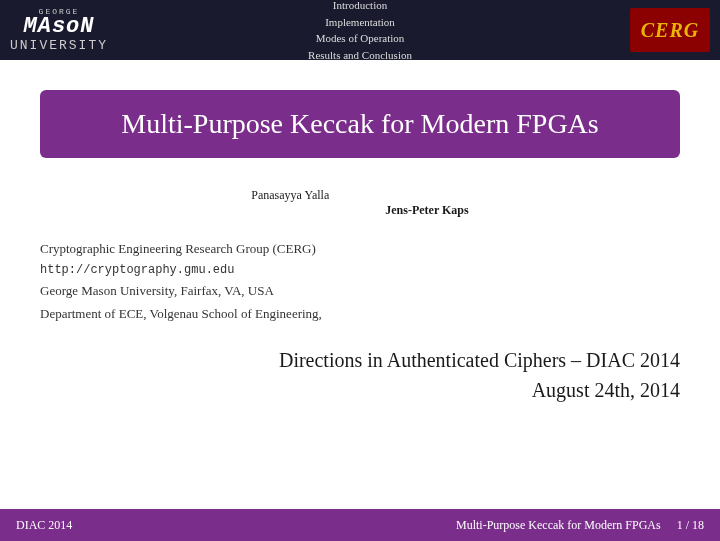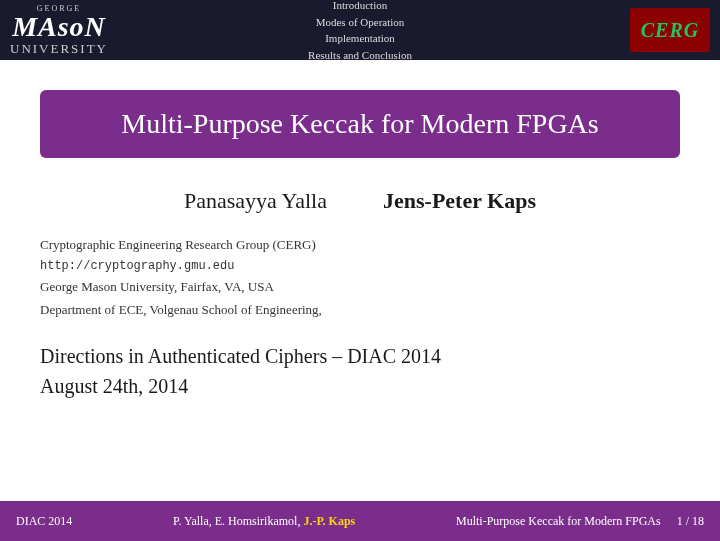--- a/index.html
+++ b/index.html
@@ -22,37 +22,38 @@
       align-items: center;
       justify-content: space-between;
       padding: 0 10px;
       position: relative;
     }
 
     .header-logo-left {
       display: flex;
       align-items: flex-start;
       gap: 6px;
+      font-family: Liberation Mono, monospace;
     }
 
     .mason-logo {
       display: flex;
       flex-direction: column;
       align-items: center;
       color: white;
     }
 
     .mason-george {
       font-size: 8px;
       letter-spacing: 2px;
       color: #ccc;
     }
 
     .mason-text {
-      font-size: 28px;
+      font-size: 22px;
       font-weight: bold;
       color: #fff;
       letter-spacing: 1px;
       line-height: 1;
       font-style: italic;
     }
 
     .mason-university {
       font-size: 13px;
       letter-spacing: 2px;
@@ -79,21 +80,21 @@
       display: flex;
       align-items: center;
       justify-content: center;
       border-radius: 2px;
       overflow: hidden;
     }
 
     .cerg-logo-text {
       font-size: 20px;
       font-weight: bold;
-      color: #22c55e;
+      color: #eab308;
       font-style: italic;
       letter-spacing: 1px;
     }
 
     
     .main-content {
       padding: 30px 40px 20px 40px;
     }
 
     
@@ -111,63 +112,64 @@
       text-align: center;
       font-family: 'Times New Roman', Times, serif;
     }
 
     
     .authors {
       display: flex;
       justify-content: center;
       gap: 56px;
       margin-bottom: 20px;
-      font-size: 22px;
+      font-size: 12px;
       color: #1a1a1a;
     }
 
     .author-bold {
       font-weight: bold;
+      margin-top: 15px;
     }
 
     
     .institution {
       margin-bottom: 20px;
     }
 
     .institution div {
       font-size: 13px;
       color: #333;
       line-height: 1.7;
     }
 
     .institution .url {
       font-family: Liberation Mono, monospace;
       font-size: 12px;
     }
 
     
     .conference {
-      text-align: left;
+      text-align: right;
       margin-top: 8px;
     }
 
     .conference div {
       font-size: 20px;
       color: #1a1a1a;
       line-height: 1.5;
     }
 
     
     .footer {
       position: absolute;
       bottom: 0;
       left: 0;
       right: 0;
-      height: 40px;
+      height: 32px;
       background: #7B2D8B;
       display: flex;
       align-items: center;
       padding: 0 16px;
       justify-content: space-between;
     }
 
     .footer-left {
       font-size: 12px;
       color: #fff;
@@ -210,22 +212,22 @@
   <div class="header-logo-left">
     <div class="mason-logo">
       <span class="mason-george">GEORGE</span>
       <span class="mason-text">MAsoN</span>
       <span class="mason-university">UNIVERSITY</span>
     </div>
   </div>
 
   <div class="header-nav">
     <div>Introduction</div>
+    <div>Implementation</div>
     <div>Modes of Operation</div>
-    <div>Implementation</div>
     <div>Results and Conclusion</div>
   </div>
 
   <div class="header-logo-right">
     <span class="cerg-logo-text">CERG</span>
   </div>
 </div>
 
 <div class="main-content">
 
@@ -247,21 +249,17 @@
 
   <div class="conference">
     <div>Directions in Authenticated Ciphers – DIAC 2014</div>
     <div>August 24th, 2014</div>
   </div>
 
 </div>
 
 <div class="footer">
   <div class="footer-left">DIAC 2014</div>
-  <div class="footer-center">
-    <span>P. Yalla, E. Homsirikamol,</span>
-    <span class="highlight">J.-P. Kaps</span>
-  </div>
   <div class="footer-right-group">
     <span class="footer-title">Multi-Purpose Keccak for Modern FPGAs</span>
     <span class="footer-page">1 / 18</span>
   </div>
 </div>
 
 </body></html>

